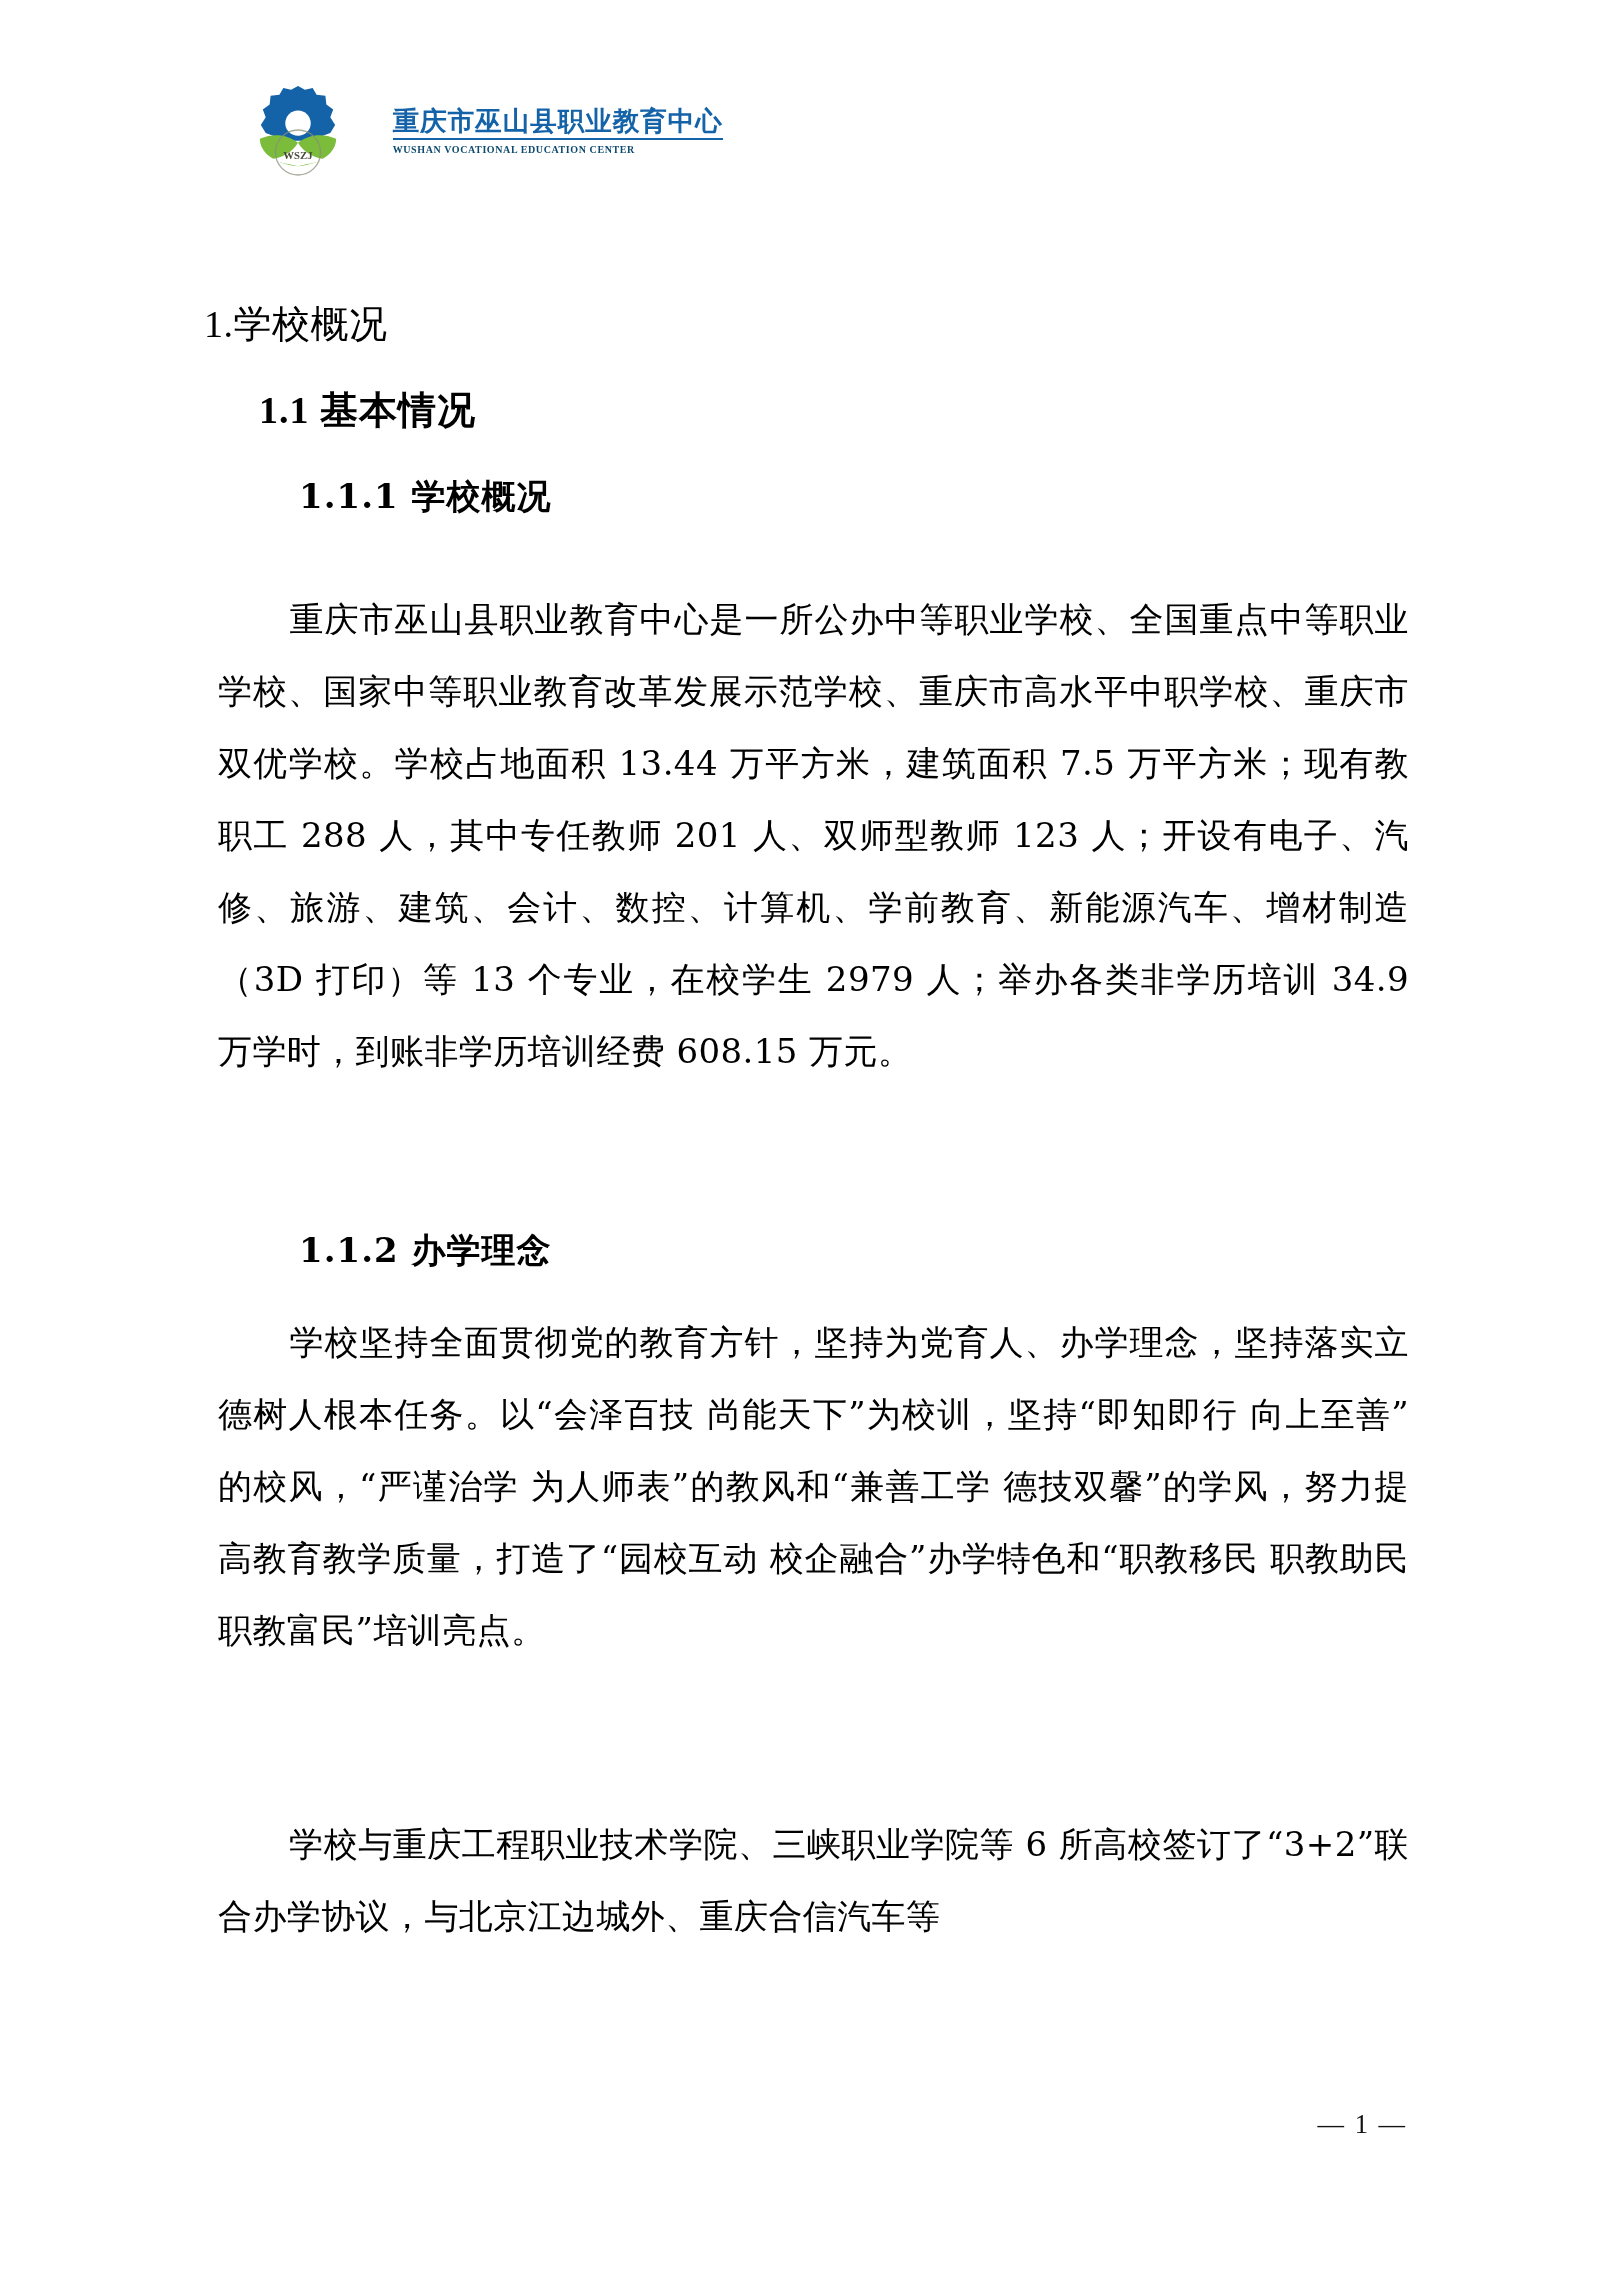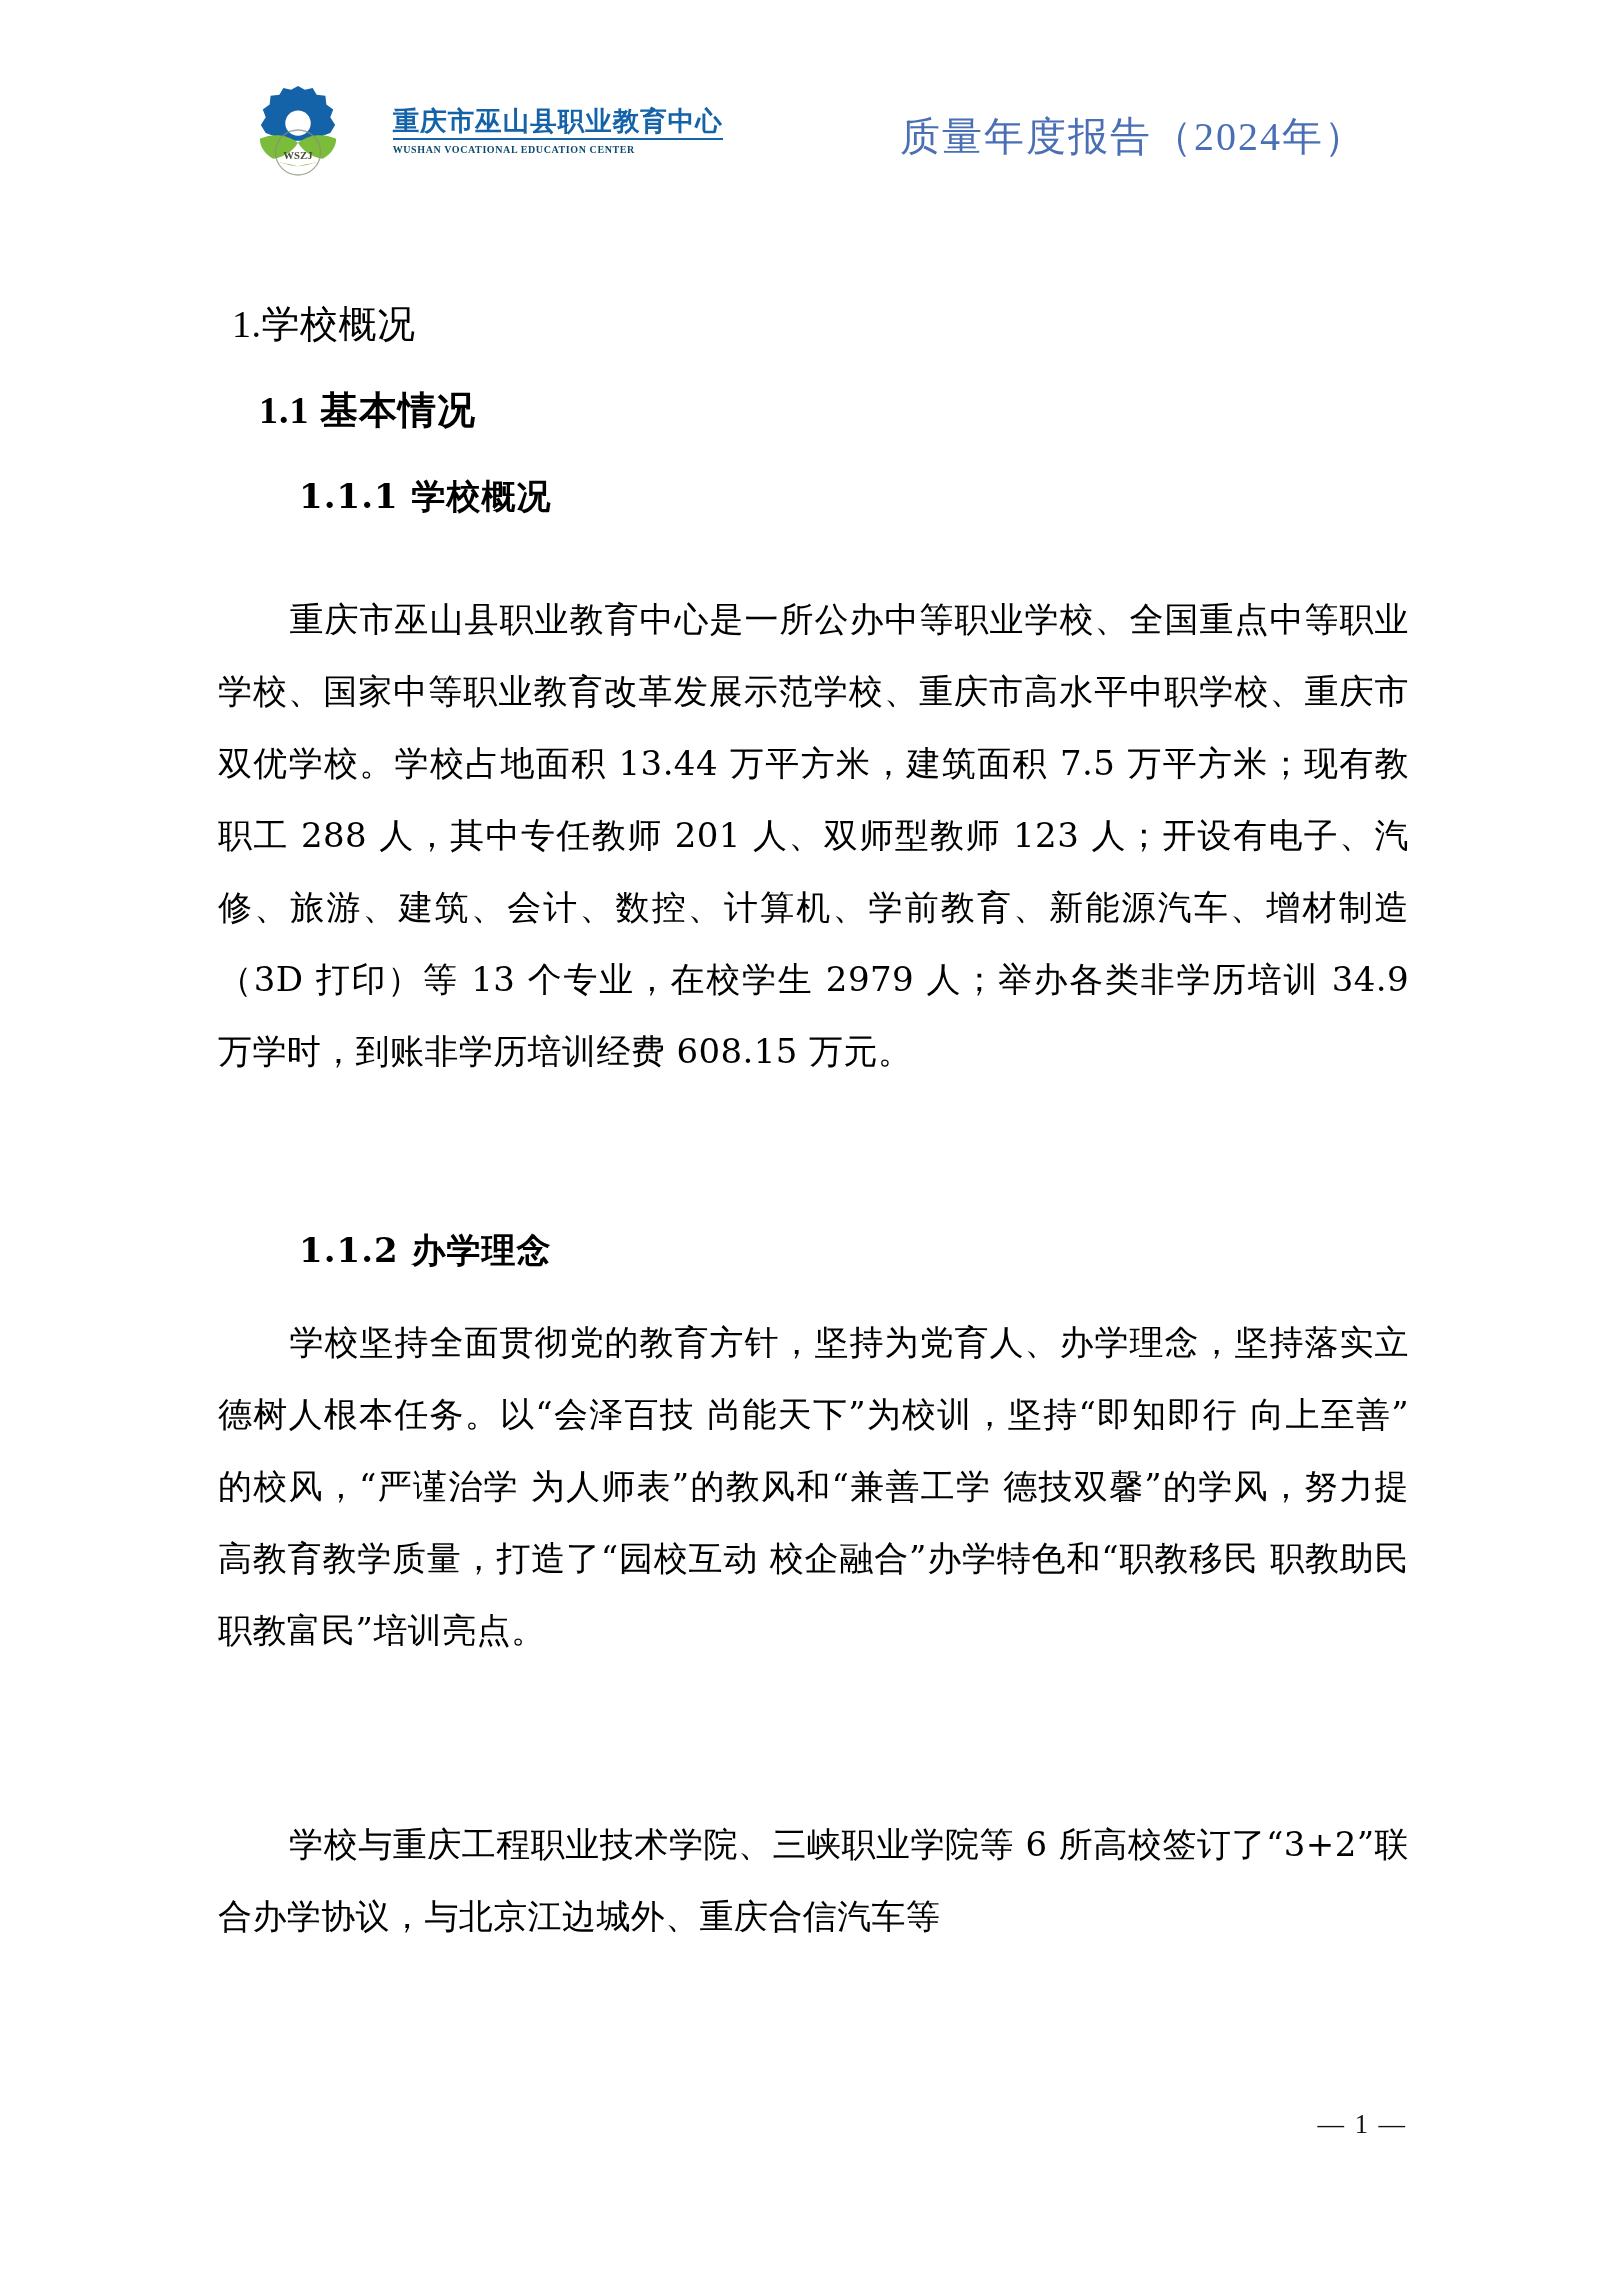--- a/index.html
+++ b/index.html
@@ -89,21 +89,21 @@
 
   
   .content {
     position: absolute;
     left: 0;
     top: 0;
     width: 1621px;
   }
   .h1 {
     position: absolute;
-    left: 232px;
+    left: 204px;
     top: 299px;
     font-family: "Liberation Serif", "DejaVu Serif", serif;
     font-size: 38px;
     font-weight: normal;
     letter-spacing: 0.5px;
     white-space: nowrap;
   }
   .h2 {
     position: absolute;
     left: 259px;
@@ -196,21 +196,20 @@
             <text x="46" y="79" text-anchor="middle" font-family="Liberation Serif, serif" font-size="11" font-weight="bold" fill="#4a4a3c">WSZJ</text>
           </g>
         </svg>
       </div>
       <div class="logo-words">
         <div class="logo-cn">重庆市巫山县职业教育中心</div>
         <div class="logo-en">WUSHAN  VOCATIONAL  EDUCATION  CENTER</div>
       </div>
     </div>
 
-    <div class="header-title">质量年度报告（2024年）</div>
   </div>
 
   <div class="content">
 
     <div class="h1">1.学校概况</div>
 
     <div class="h2">1.1 基本情况</div>
 
     <div class="h3">1.1.1 学校概况</div>
 

